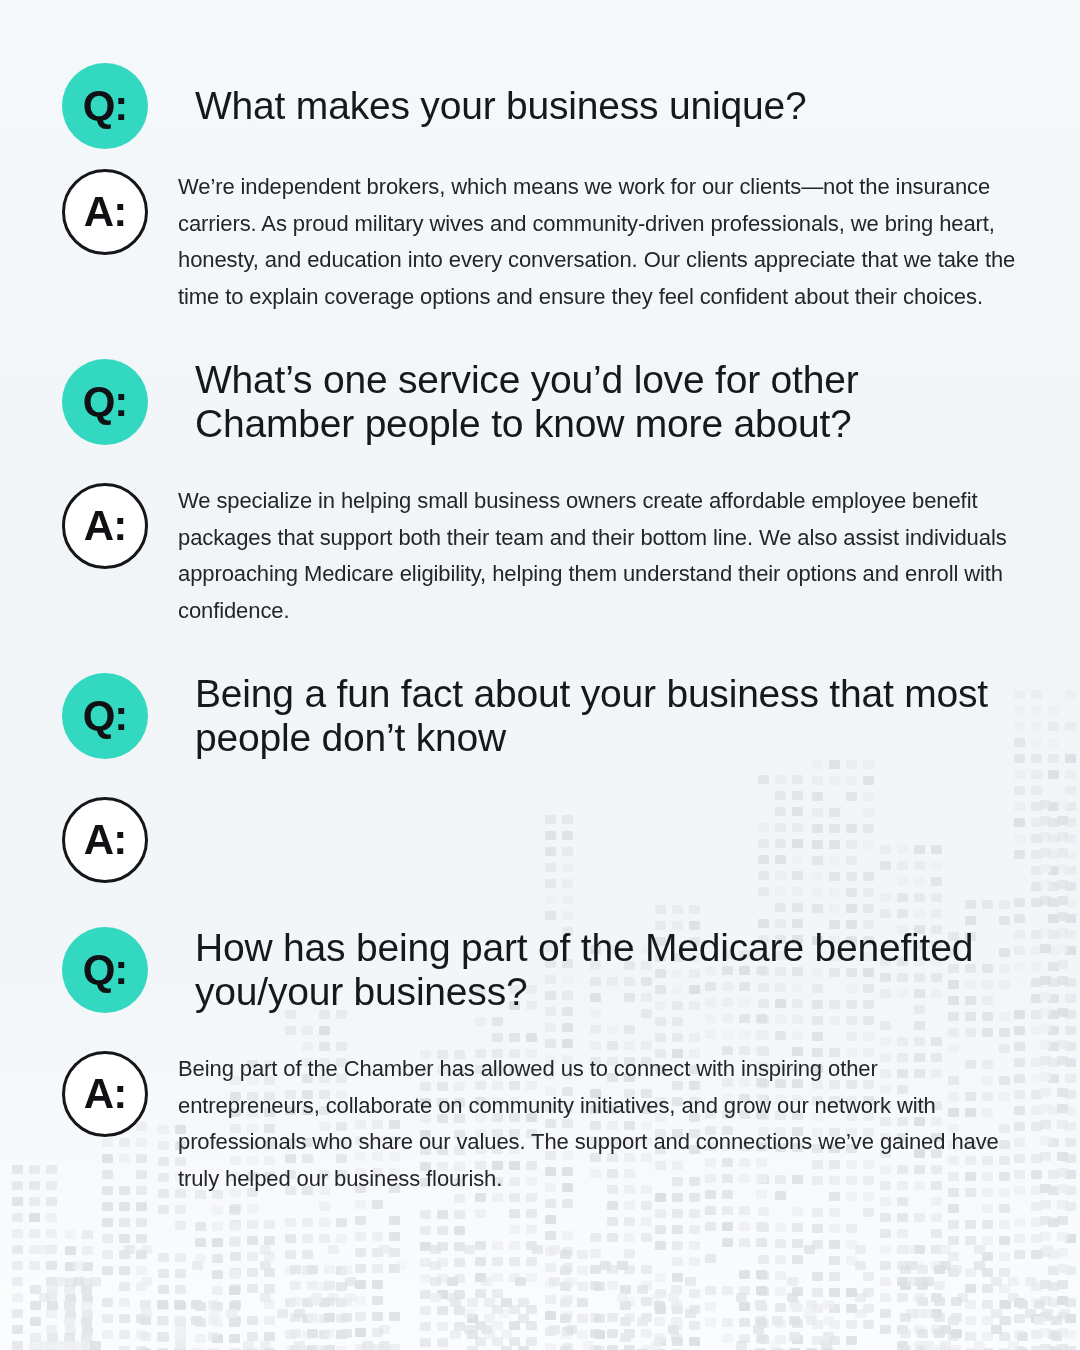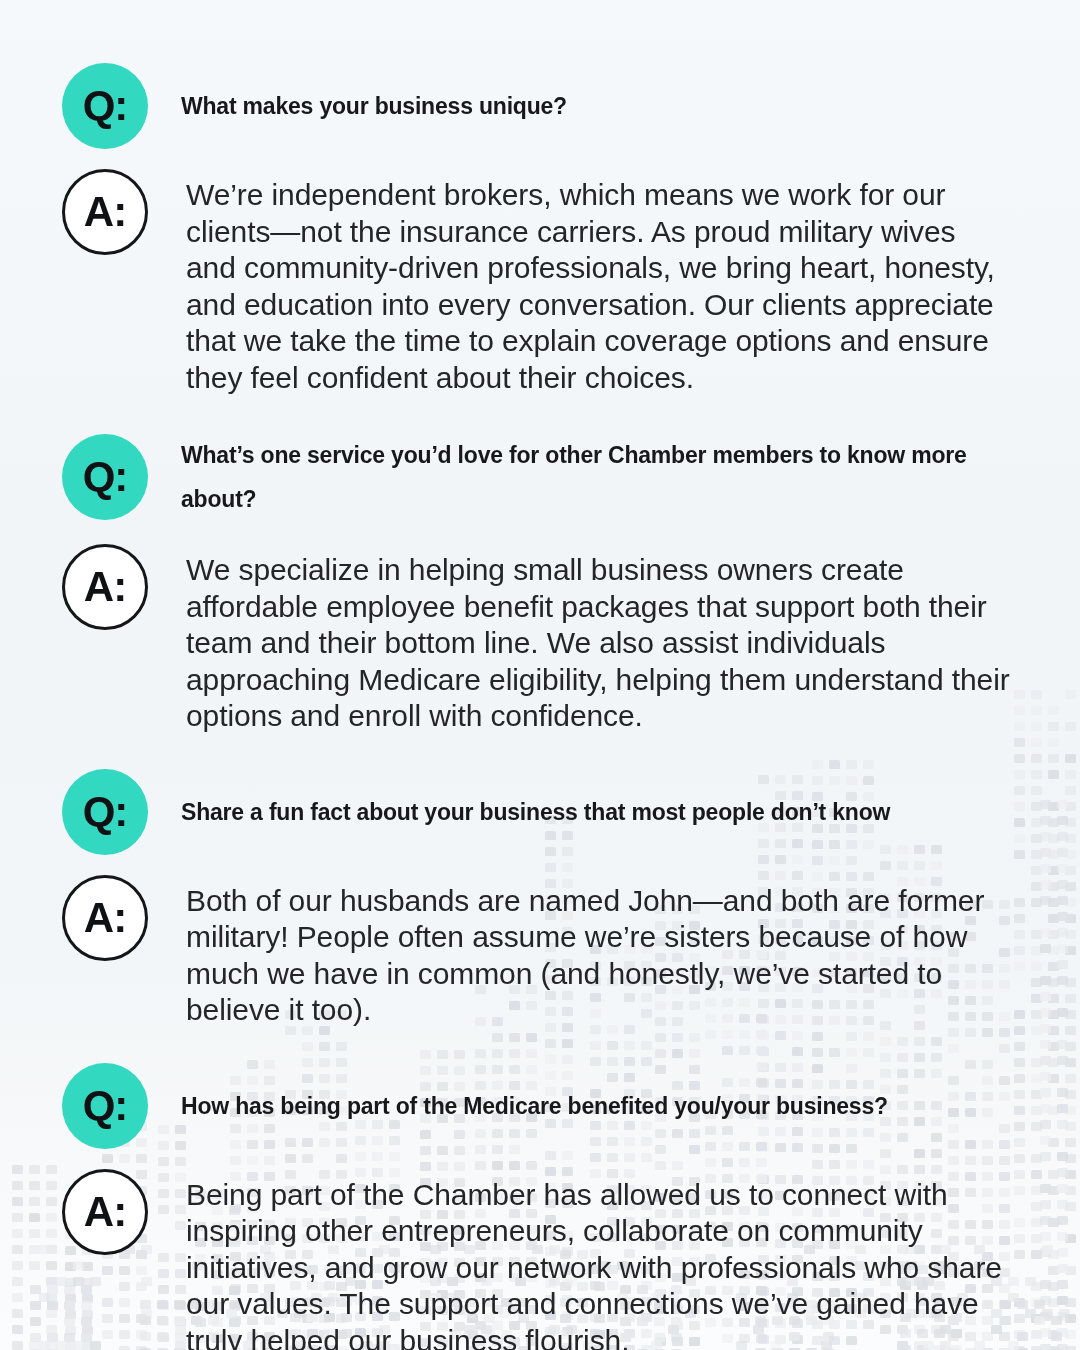--- a/index.html
+++ b/index.html
@@ -23,25 +23,25 @@
   .a-row{align-items:flex-start;}
   .badge{
     flex:0 0 86px;width:86px;height:86px;border-radius:50%;
     display:flex;align-items:center;justify-content:center;
     font-weight:bold;font-size:42px;letter-spacing:-1px;
     color:var(--badge-text);box-sizing:border-box;
   }
   .q-badge{background:var(--q-badge);}
   .a-badge{background:#ffffff;border:3px solid #15161a;}
   .question{
-    margin:3px;font-weight:bold;font-size:23px;line-height:44px;
+    margin:17px;font-weight:normal;font-size:39px;line-height:44px;
     letter-spacing:-0.2px;color:var(--question-color);max-width:848px;
   }
   .answer{
-    margin:8px;font-size:30px;line-height:36.5px;
+    margin:0;font-size:22px;line-height:36.5px;
     color:var(--answer-color);max-width:852px;letter-spacing:-0.1px;
   }
   .qa-section + .qa-section{margin-top:26px;}
 </style>
 </head>
 <body>
 
 <div class="page">
   <svg class="skyline" width="1080" height="1350" viewBox="0 0 1080 1350">
       <rect x="1014" y="690" width="11" height="9" rx="1.5" fill="#eceef1" fill-opacity="1.00"></rect>
@@ -1715,42 +1715,41 @@
         </div>
         <p class="answer">We’re independent brokers, which means we work for our clients—not the insurance carriers. As proud military wives and community-driven professionals, we bring heart, honesty, and education into every conversation. Our clients appreciate that we take the time to explain coverage options and ensure they feel confident about their choices.</p>
       </div>
     </section>
 
     <section class="qa-section">
       <div class="row q-row">
         <div class="badge q-badge">
           <span>Q:</span>
         </div>
-        <h2 class="question">What’s one service you’d love for other Chamber members to know more about?</h2>
+        <h2 class="question">What’s one service you’d love for other Chamber people to know more about?</h2>
       </div>
       <div class="row a-row">
         <div class="badge a-badge">
           <span>A:</span>
         </div>
         <p class="answer">We specialize in helping small business owners create affordable employee benefit packages that support both their team and their bottom line. We also assist individuals approaching Medicare eligibility, helping them understand their options and enroll with confidence.</p>
       </div>
     </section>
 
     <section class="qa-section">
       <div class="row q-row">
         <div class="badge q-badge">
           <span>Q:</span>
         </div>
-        <h2 class="question">Share a fun fact about your business that most people don’t know</h2>
+        <h2 class="question">Being a fun fact about your business that most people don’t know</h2>
       </div>
       <div class="row a-row">
         <div class="badge a-badge">
           <span>A:</span>
         </div>
-        <p class="answer">Both of our husbands are named John—and both are former military! People often assume we’re sisters because of how much we have in common (and honestly, we’ve started to believe it too).</p>
       </div>
     </section>
 
     <section class="qa-section">
       <div class="row q-row">
         <div class="badge q-badge">
           <span>Q:</span>
         </div>
         <h2 class="question">How has being part of the Medicare benefited you/your business?</h2>
       </div>

